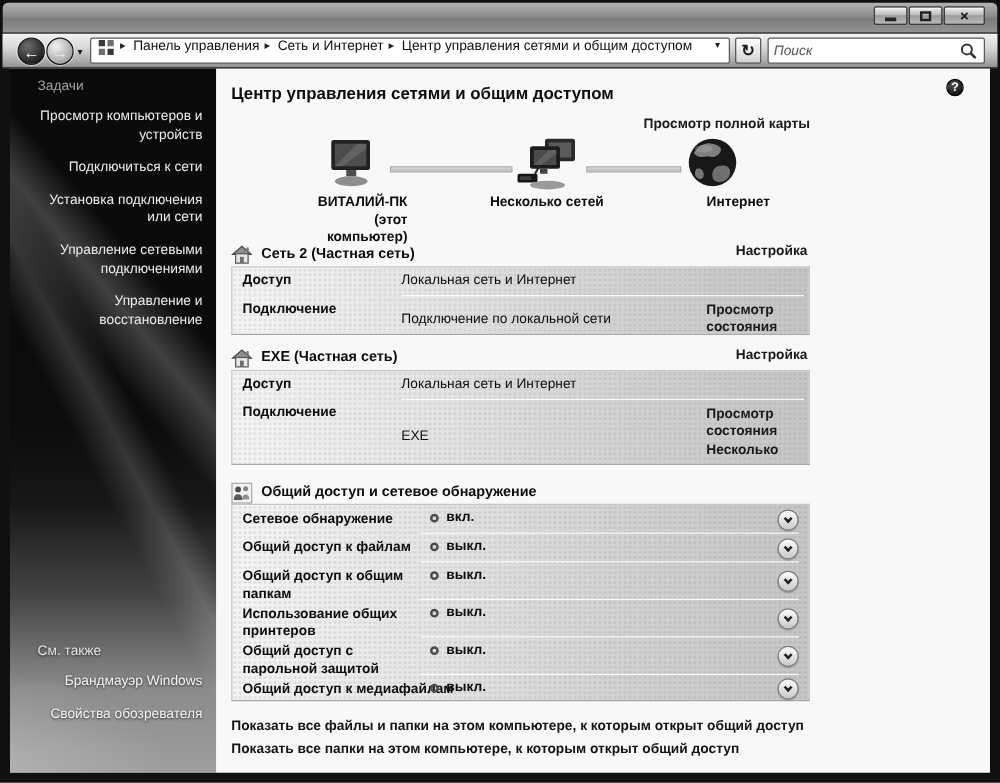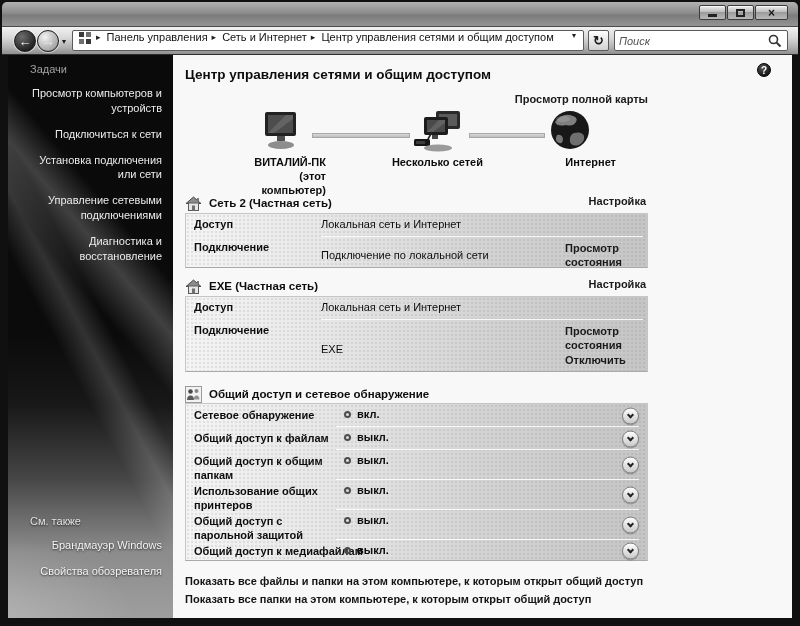--- a/index.html
+++ b/index.html
@@ -185,21 +185,21 @@
 
   <div class="content">
 
     <div class="sidebar">
       <div class="side-tasks">
         <div class="side-header">Задачи</div>
         <div class="side-item">Просмотр компьютеров и устройств</div>
         <div class="side-item">Подключиться к сети</div>
         <div class="side-item">Установка подключения или сети</div>
         <div class="side-item">Управление сетевыми подключениями</div>
-        <div class="side-item">Диагностика и восстановление</div>
+        <div class="side-item">Управление и восстановление</div>
       </div>
       <div class="see-also">
         <div class="side-header">См. также</div>
         <div class="side-item">Брандмауэр Windows</div>
         <div class="side-item">Свойства обозревателя</div>
       </div>
     </div>
 
     <div class="main">
       <div class="help-btn">
@@ -292,21 +292,21 @@
           <span class="net-label">Доступ</span>
           <span class="net-value">Локальная сеть и Интернет</span>
           <span class="net-links"></span>
           <span class="sep"></span>
         </div>
         <div class="net-row h53">
           <span class="net-label">Подключение</span>
           <span class="net-value vcenter">EXE</span>
           <span class="net-links">
             <span class="lnk">Просмотр состояния</span>
-            <span class="lnk">Отключить</span>
+            <span class="lnk">Несколько</span>
           </span>
         </div>
       </div>
 
       <div class="sec-header" style="top:330px;">
         <svg class="sicon" viewBox="0 0 17 17">
           <rect x="0.5" y="0.5" width="16" height="16" fill="#f2f2f2" stroke="#9a9a9a" stroke-width="1"></rect>
           <circle cx="5.5" cy="5.5" r="2.3" fill="#4a4a4a"></circle>
           <path d="M2 14 q0-4.6 3.5-4.6 T9 14 z" fill="#5a5a5a"></path>
           <circle cx="11.5" cy="5" r="2" fill="#858585"></circle>

